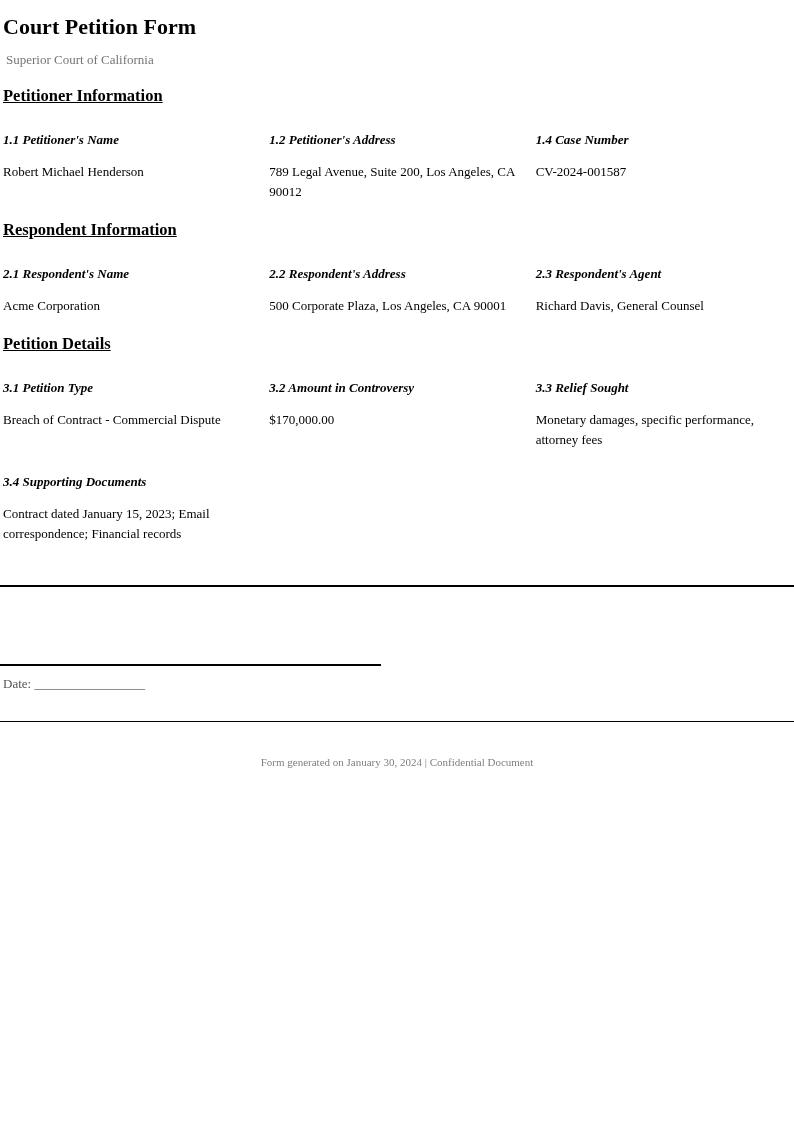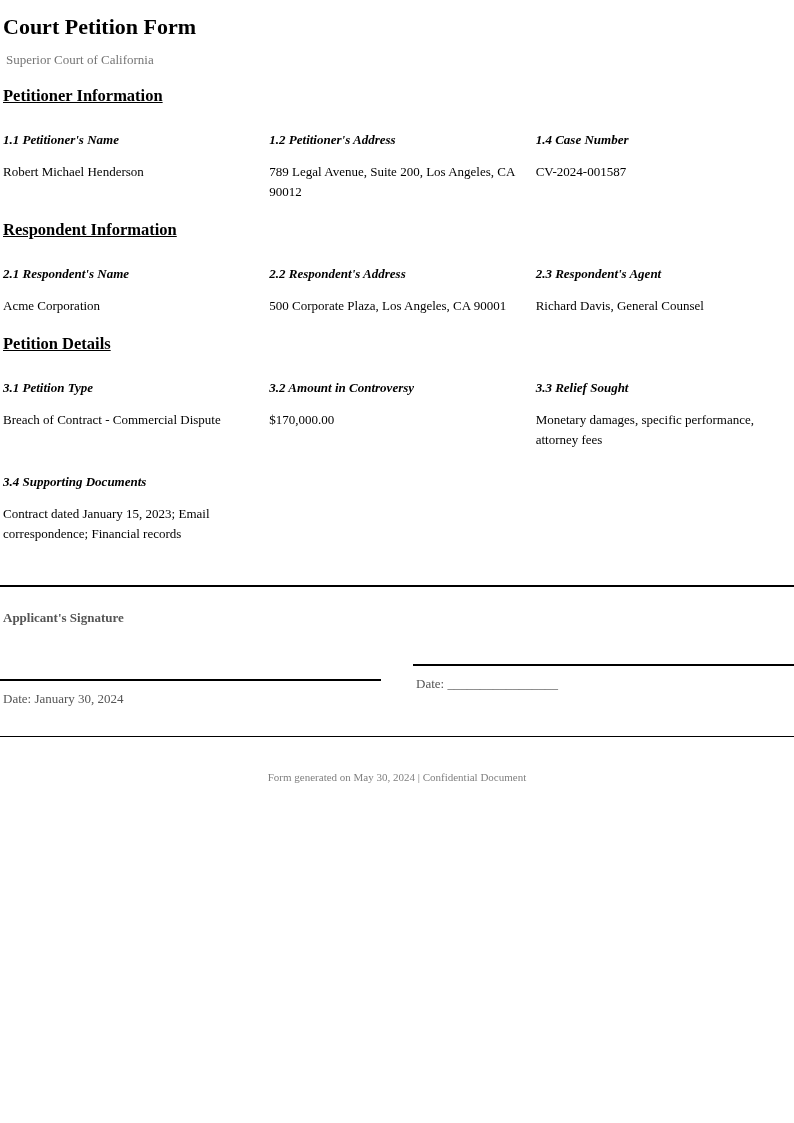--- a/index.html
+++ b/index.html
@@ -154,26 +154,21 @@
       <div>
         <div class="field-label">3.4 Supporting Documents</div>
         <div class="field-value">Contract dated January 15, 2023; Email correspondence; Financial records</div>
       </div>
     </div>
   </div>
 
   <div class="signature-section">
     <div class="signature-grid">
       <div>
-        <div class="signature-label">Applicant's Signature</div>
-        <div class="signature-line"></div>
-        <div class="signature-date">Date: January 30, 2024</div>
-      </div>
-      <div>
         <div class="signature-line"></div>
         <div class="signature-date">Date: _________________</div>
       </div>
     </div>
   </div>
 
-  <div class="doc-footer">Form generated on May 30, 2024 | Confidential Document</div>
+  <div class="doc-footer">Form generated on January 30, 2024 | Confidential Document</div>
 
 </div>
 
 </body></html>

